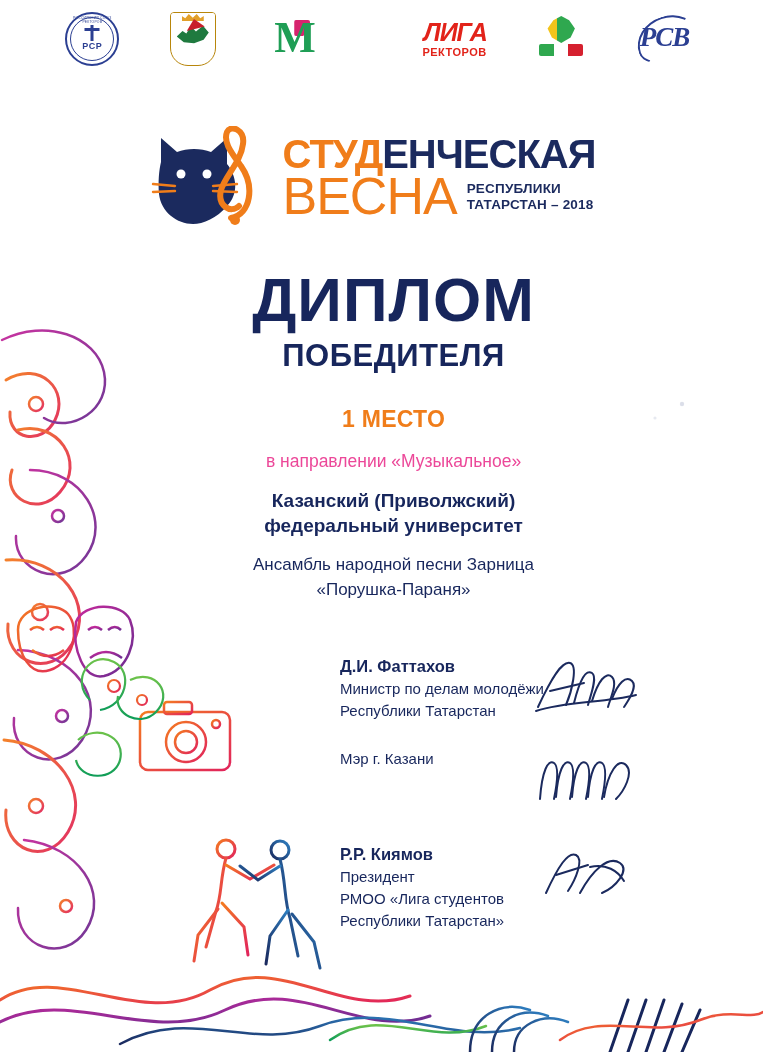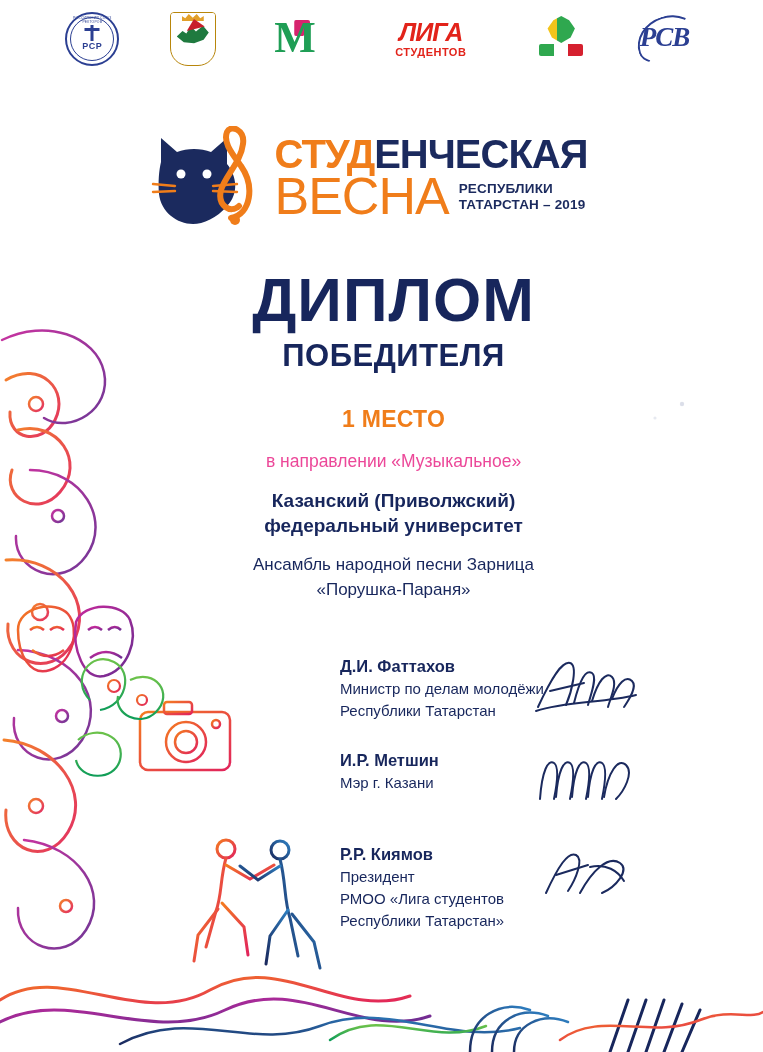--- a/index.html
+++ b/index.html
@@ -138,21 +138,21 @@
     position: absolute;
     left: 28px; top: 4px;
     width: 16px; height: 16px;
     background: #d6246e;
     border-radius: 2px;
     clip-path: polygon(0 0, 100% 0, 100% 60%, 55% 100%, 0 100%);
   }
 
   .logo-liga {
     width: 112px;
-    text-align: center;
+    text-align: right;
     line-height: 1;
   }
   .logo-liga .liga-top {
     font-size: 25px;
     font-weight: bold;
     color: #e2231a;
     font-style: italic;
     letter-spacing: -1px;
   }
   .logo-liga .liga-bottom {
@@ -214,21 +214,21 @@
     left: 0; width: 763px;
     height: 120px;
     z-index: 5;
     display: flex;
     justify-content: center;
   }
   .fest-inner { position: relative; width: 470px; height: 120px; }
 
   .fest-cat { position: absolute; left: 0; top: 6px; width: 115px; height: 108px; }
 
-  .fest-words { position: absolute; left: 128px; top: 14px; }
+  .fest-words { position: absolute; left: 136px; top: 14px; }
   .fest-line1 { font-size: 40px; font-weight: bold; letter-spacing: -1px; line-height: 40px; white-space: nowrap; }
   .fest-line1 .orange { color: #f07d1a; }
   .fest-line1 .navy { color: #1b2a5e; }
   .fest-line2row { display: flex; align-items: flex-end; margin-top: 2px; }
   .fest-vesna { font-size: 52px; font-weight: normal; color: #f07d1a; letter-spacing: -1px; line-height: 40px; }
   .fest-sub { margin-left: 10px; padding-bottom: 3px; color: #1b2a5e; font-size: 13.5px; font-weight: bold; line-height: 16px; letter-spacing: .2px; }
 
   
   .main-block { position: absolute; left: 0; width: 763px; top: 268px; text-align: center; z-index: 5; padding-left: 12px; }
   .diplom { font-size: 62px; font-weight: bold; letter-spacing: 1px; color: #17265c; line-height: 64px; }
@@ -380,21 +380,21 @@
   <div class="logo-item">
     <div class="logo-m">
       <div class="m-accent"></div>
       <div class="m-glyph">М</div>
     </div>
   </div>
 
   <div class="logo-item">
     <div class="logo-liga">
       <div class="liga-top">ЛИГА</div>
-      <div class="liga-bottom">СТУДЕНТОВ</div>
+      <div class="liga-bottom">РЕКТОРОВ</div>
     </div>
   </div>
 
   <div class="logo-item">
     <div class="logo-tatarstan">
       <div class="tul"></div>
       <div class="ribbon"></div>
     </div>
   </div>
 
@@ -435,21 +435,21 @@
     </div>
 
     <div class="fest-words">
       <div class="fest-line1">
         <span class="orange">СТУД</span><span class="navy">ЕНЧЕСКАЯ</span>
       </div>
       <div class="fest-line2row">
         <div class="fest-vesna">ВЕСНА</div>
         <div class="fest-sub">
           <div>РЕСПУБЛИКИ</div>
-          <div>ТАТАРСТАН – 2019</div>
+          <div>ТАТАРСТАН – 2018</div>
         </div>
       </div>
     </div>
 
   </div>
 </div>
 
 <div class="main-block">
   <div class="diplom">ДИПЛОМ</div>
   <div class="pobeditel">ПОБЕДИТЕЛЯ</div>
@@ -481,21 +481,20 @@
           <path d="M42 46 C 48 22, 54 12, 60 16 C 66 20, 58 40, 56 48"></path>
           <path d="M60 44 C 66 24, 74 14, 80 20 C 86 26, 78 42, 76 50"></path>
           <path d="M80 42 C 86 26, 94 18, 100 24 C 106 30, 96 44, 92 50"></path>
           <path d="M4 54 C 34 44, 72 46, 104 38"></path>
         </g>
       </svg>
     </div>
   </div>
 
   <div class="sig-row sr2">
-    <div class="sig-name">И.Р. Метшин</div>
     <div class="sig-title">Мэр г. Казани</div>
     <div class="sig-mark">
       <svg width="110" height="56" viewBox="0 0 110 56" xmlns="http://www.w3.org/2000/svg">
         <g fill="none" stroke="#1b2a5e" stroke-width="2" stroke-linecap="round">
           <path d="M8 48 C 10 20, 16 8, 22 12 C 28 16, 24 38, 22 48"></path>
           <path d="M24 46 C 26 20, 32 8, 38 12 C 44 16, 40 38, 38 48"></path>
           <path d="M40 46 C 42 20, 48 8, 54 12 C 60 16, 56 38, 54 48"></path>
           <path d="M56 46 C 58 20, 64 8, 70 12 C 76 16, 72 38, 70 48"></path>
           <path d="M72 46 C 76 22, 86 6, 94 14 C 102 22, 92 40, 84 48"></path>
         </g>

